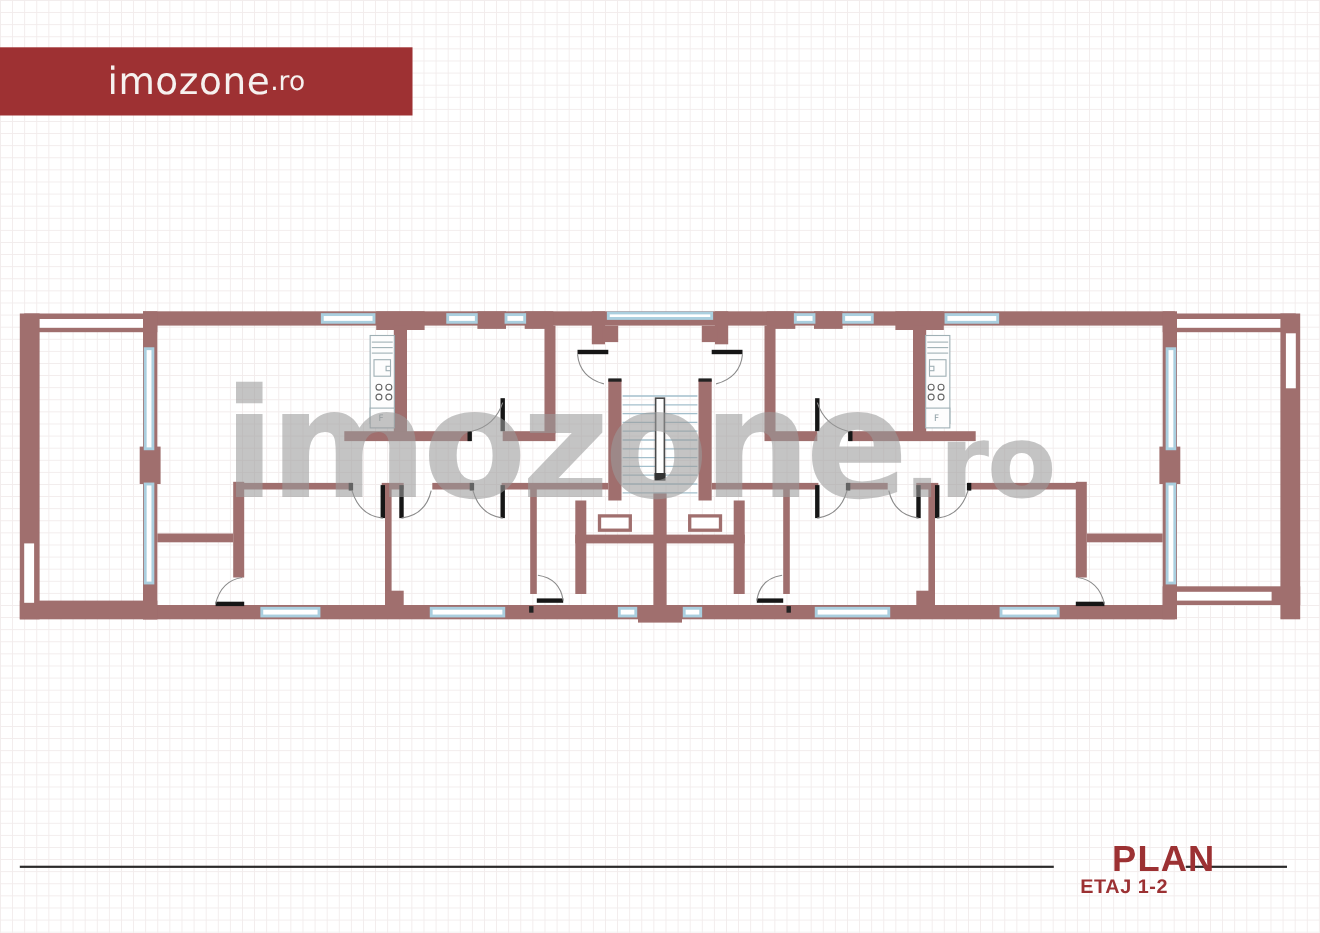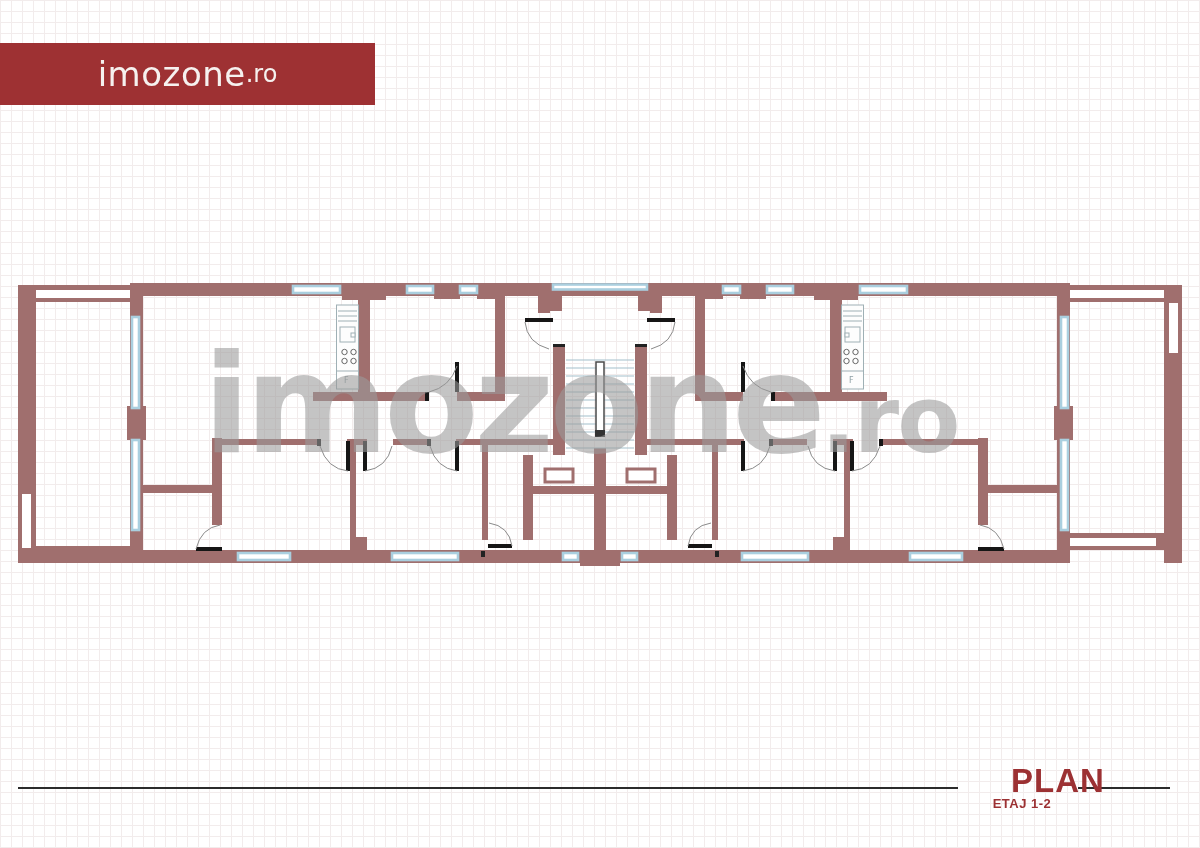--- a/index.html
+++ b/index.html
@@ -25,21 +25,21 @@
     letter-spacing:-5px;white-space:nowrap;pointer-events:none;z-index:3;text-align:center;
   }
   .watermark .main{font-size:138px;}
   .watermark .suffix{font-size:92px;letter-spacing:-2px;}
   .plan-svg{position:absolute;left:0;top:0;z-index:2;}
   .titleblock{
     position:absolute;left:972px;top:764px;width:100px;text-align:center;
     color:#9c3133;z-index:4;
   }
   .titleblock .t1{font-family:"Liberation Sans",sans-serif;font-weight:bold;font-size:33px;line-height:1.0;letter-spacing:1px;margin-left:39px;}
-  .titleblock .t2{font-family:"Liberation Sans",sans-serif;font-weight:bold;font-size:13px;line-height:1.05;letter-spacing:.5px;}
+  .titleblock .t2{font-family:"Liberation Sans",sans-serif;font-weight:bold;font-size:18px;line-height:1.05;letter-spacing:.5px;}
   .rule{position:absolute;top:787px;height:2px;background:#2b2b2b;z-index:4;}
   .rule.left{left:18px;width:940px;}
   .rule.right{left:1078px;width:92px;}
   .kf{font:8px "DejaVu Sans",sans-serif;fill:#8fa0a6;}
 </style>
 </head>
 <body>
 
 <div class="banner">
   <span class="main">imozone</span>

